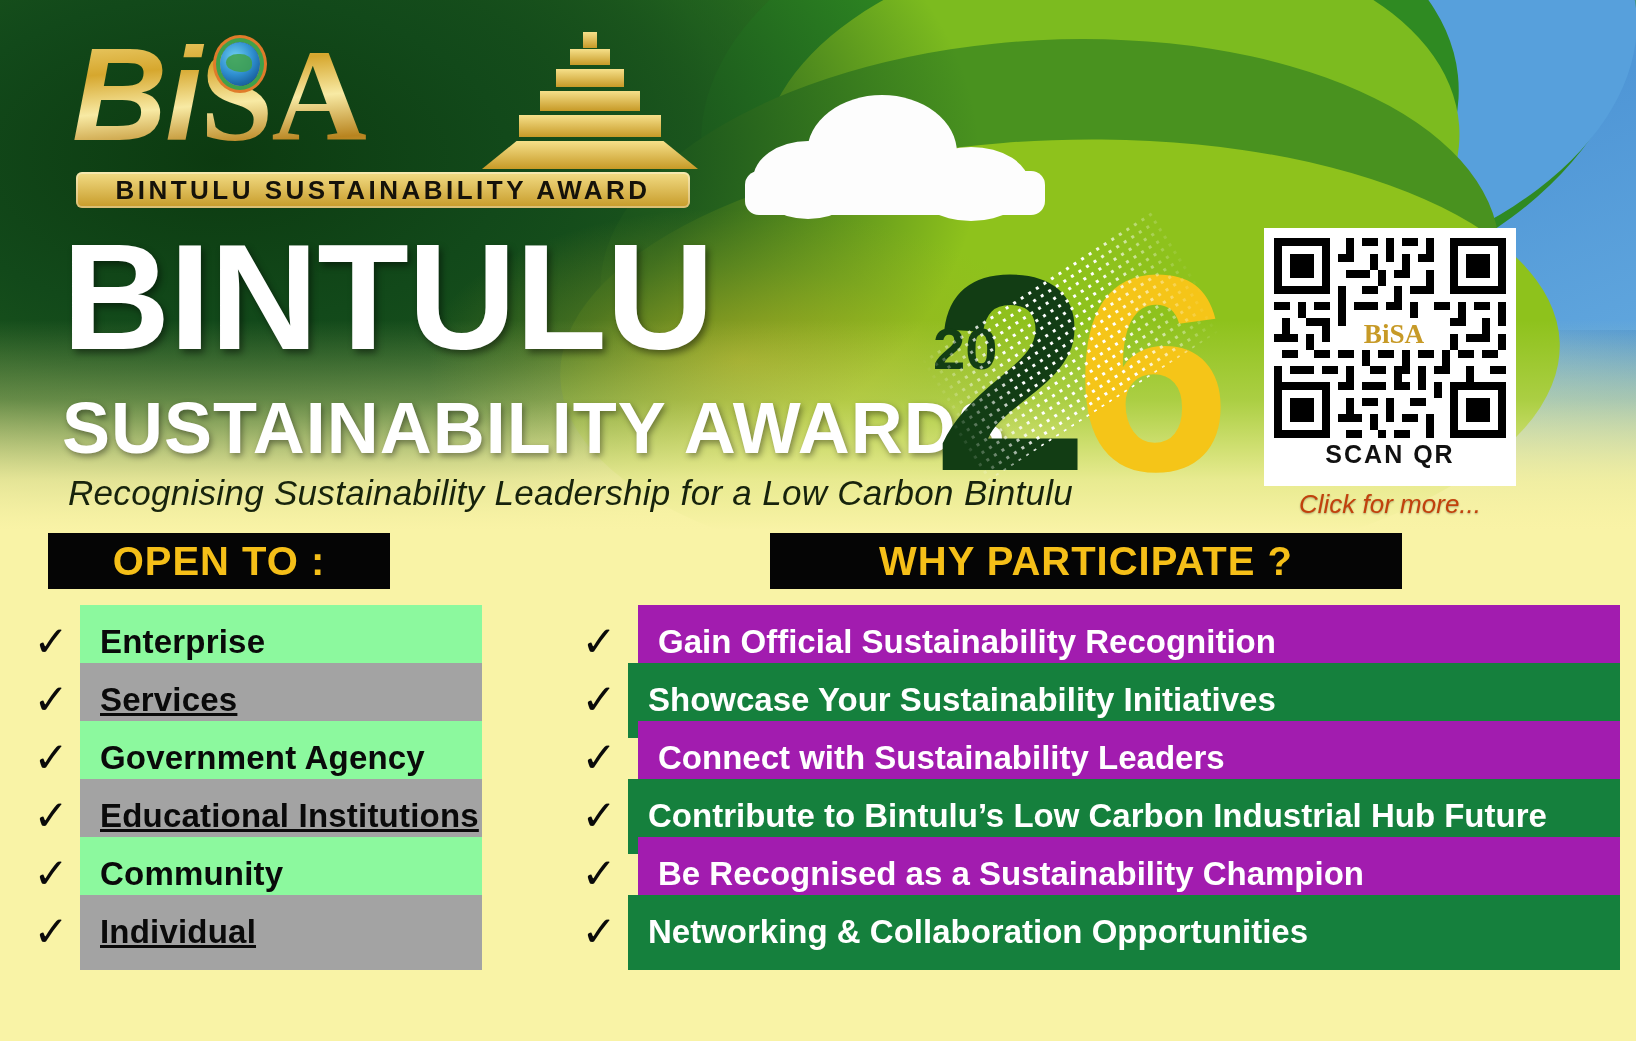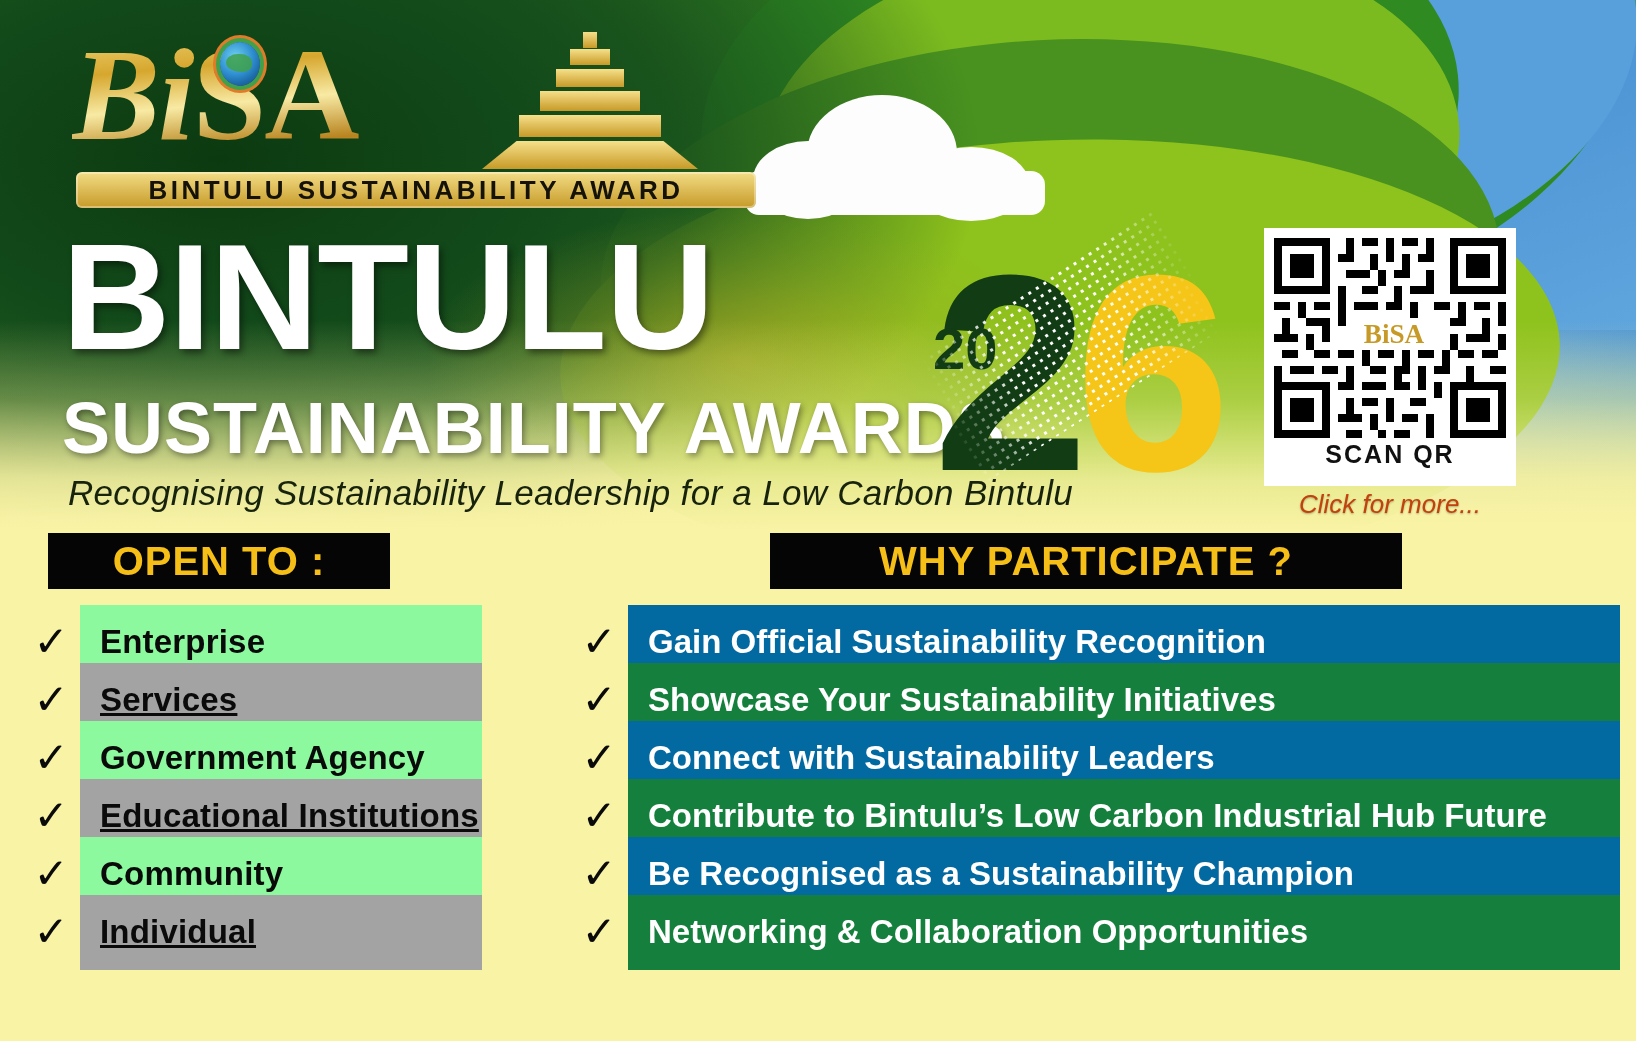--- a/index.html
+++ b/index.html
@@ -73,21 +73,21 @@
   .logo .mark {
     position:absolute; left:0; top:0; width:600px; height:145px;
     font-family:"Liberation Serif", serif;
     font-size:132px; font-weight:bold; letter-spacing:-2px;
     color:#d9ad3c;
     background:linear-gradient(175deg,#f6e08a 0%,#d6a72e 28%,#f8eaa4 48%,#b8841f 70%,#eacb72 100%);
     -webkit-background-clip:text; background-clip:text;
     -webkit-text-fill-color:transparent; color:transparent;
     line-height:145px;
   }
-  .logo .mark .bi { font-style:italic; font-family:Liberation Serif, serif; }
+  .logo .mark .bi { font-style:italic; font-family:Liberation Sans, sans-serif; }
   .logo .globe {
     position:absolute; left:148px; top:20px; width:40px; height:44px; border-radius:50%;
     background:
       radial-gradient(circle at 38% 34%, #6fd0f2 0%, #2f8fd0 46%, #1d6aa8 70%, #14507f 100%);
     box-shadow:0 0 0 4px #3fa14a, 0 0 0 7px #e07b2a;
     overflow:hidden;
   }
   .logo .globe:after{
     content:""; position:absolute; left:6px; top:12px; width:26px; height:18px;
     background:#3fa14a; border-radius:50% 50% 40% 60%; opacity:.85;
@@ -101,21 +101,21 @@
     left:50%; transform:translateX(-50%);
   }
   .logo .t1 { top:0px;  width:14px;  height:16px; }
   .logo .t2 { top:17px; width:40px;  height:16px; }
   .logo .t3 { top:37px; width:68px;  height:18px; }
   .logo .t4 { top:59px; width:100px; height:20px; }
   .logo .t5 { top:83px; width:142px; height:22px; }
   .logo .t6 { top:109px;width:216px; height:28px;
        clip-path:polygon(0 100%, 16% 0, 84% 0, 100% 100%); }
   .logo .plate {
-    position:absolute; left:4px; top:150px; width:680px; height:36px;
+    position:absolute; left:4px; top:150px; width:614px; height:36px;
     background:linear-gradient(180deg,#f3dd86,#c69a28);
     border-radius:6px;
     display:flex; align-items:center; justify-content:center;
     font-size:26px; font-weight:bold; letter-spacing:3.5px; color:#15120a;
     font-family:"Liberation Sans", sans-serif;
     box-shadow:inset 0 0 0 2px rgba(255,255,255,.35);
   }
 
   
   .bigtitle {
@@ -208,21 +208,21 @@
   .pill {
     flex:1 1 auto; height:75px; display:flex; align-items:center;
     padding-left:20px;
     font-weight:bold; font-family:"Liberation Sans", sans-serif;
   }
   .list-left  .pill { font-size:33px; color:#0a0a0a; letter-spacing:.2px; }
   .list-right .pill { font-size:33px; color:#ffffff; letter-spacing:0; }
 
   .bg-lgreen { background:#8cf99e; }
   .bg-dgreen { background:#a3a3a3;text-decoration:underline; }
-  .bg-navy   { background:#0369a1; }
+  .bg-navy   { background:#a21caf;margin-left:10px; }
   .bg-purple { background:#15803d; }
 </style>
 </head>
 <body>
 
 <div id="poster">
 
   <div class="hero">
     <div class="sky"></div>
     <div class="wave w1"></div>

